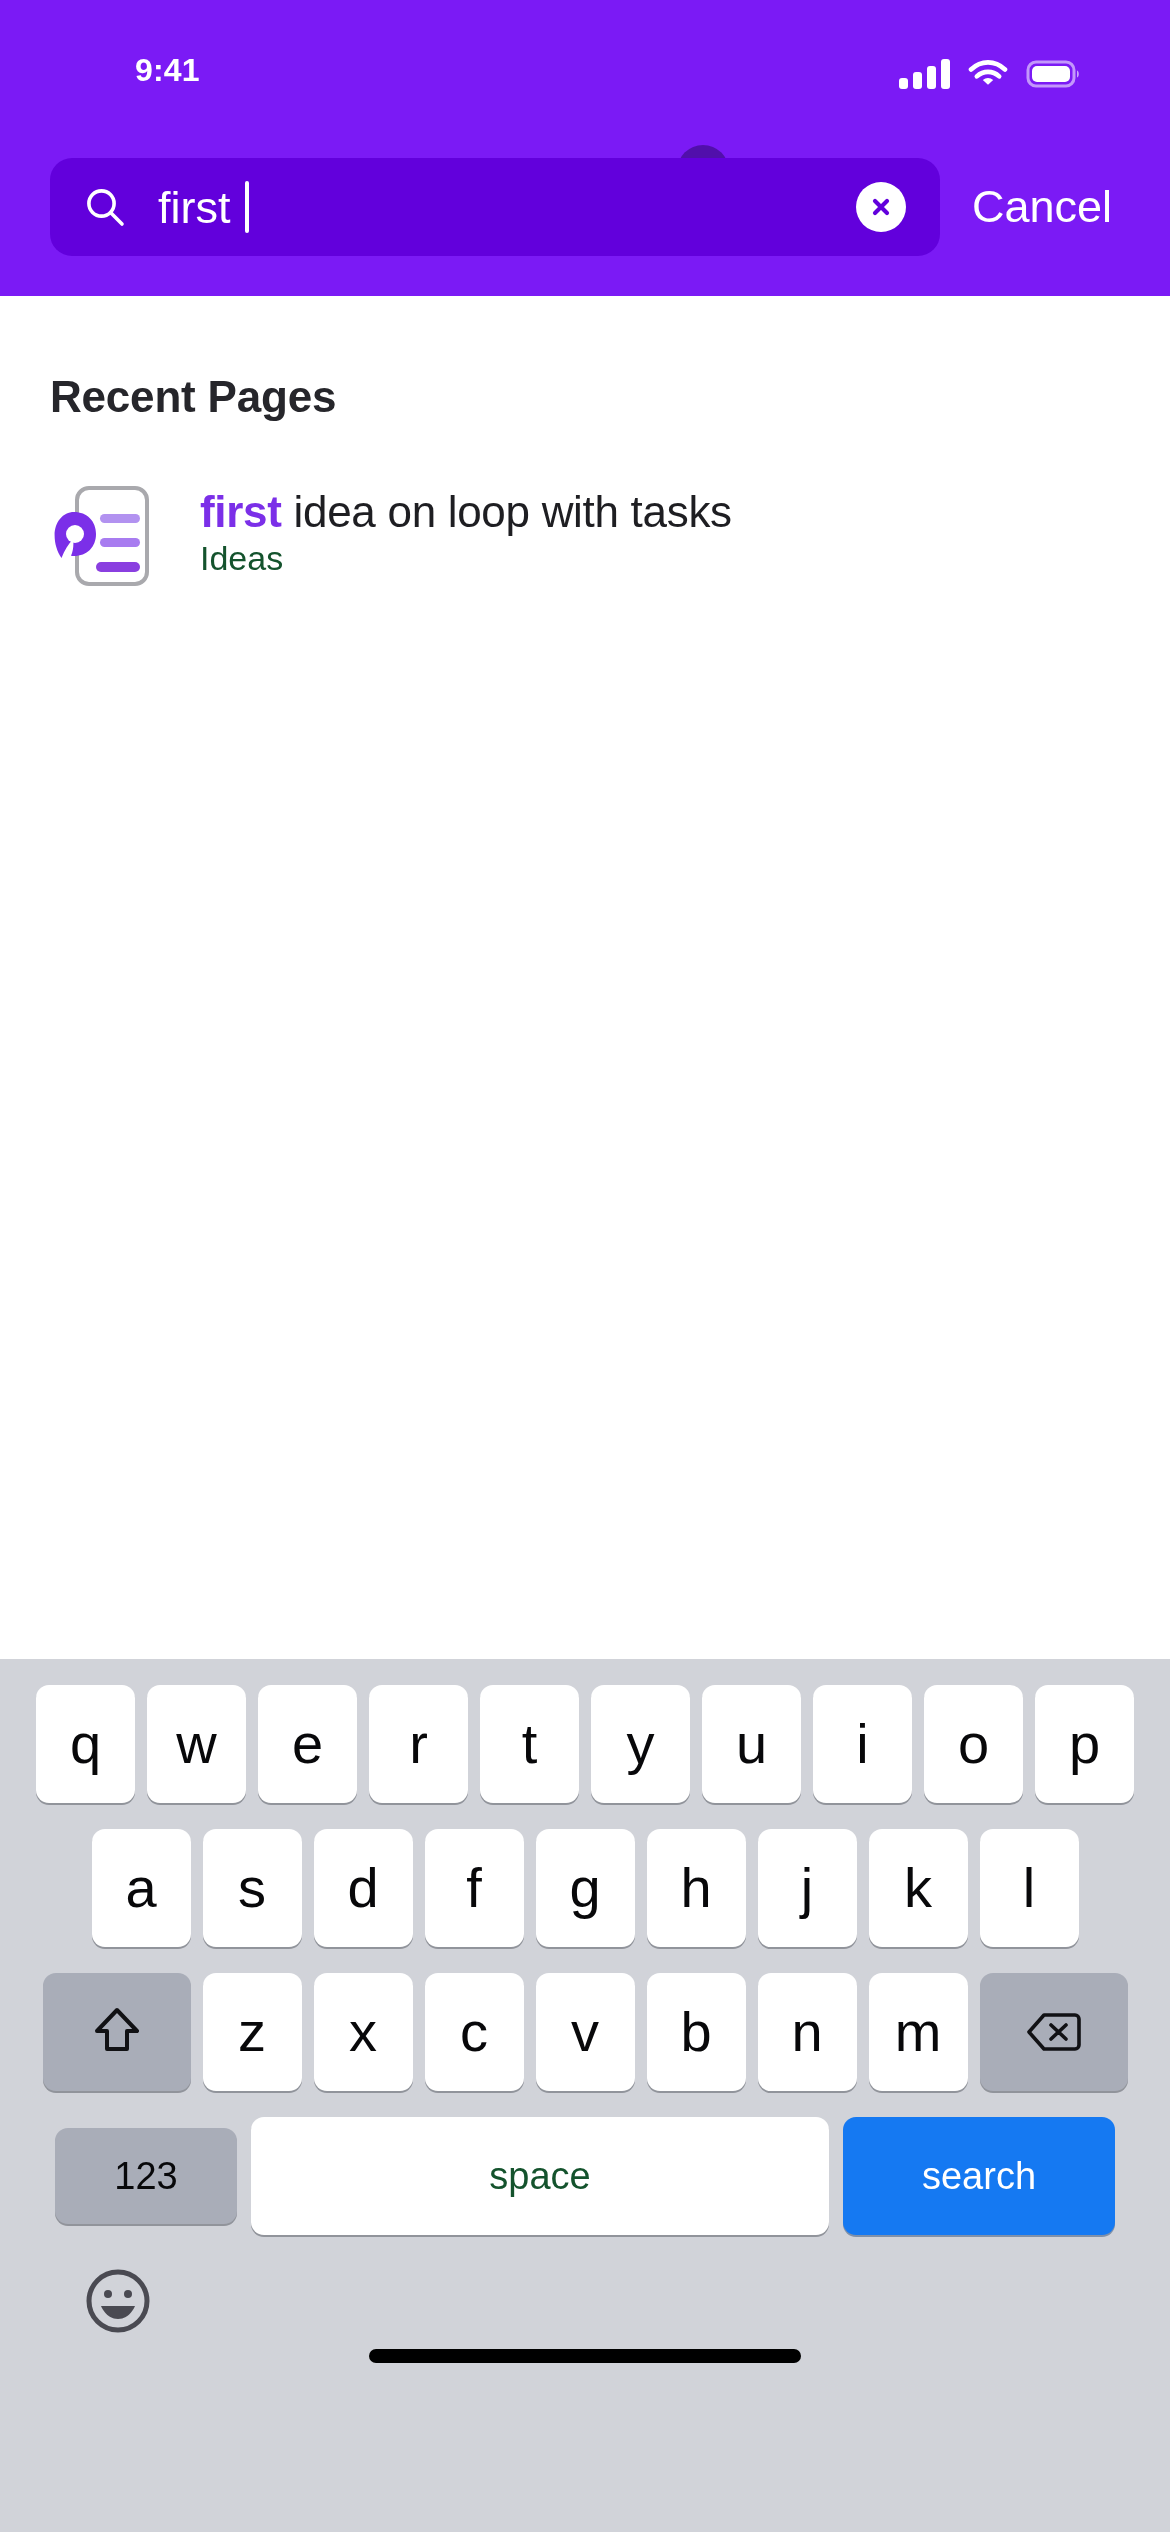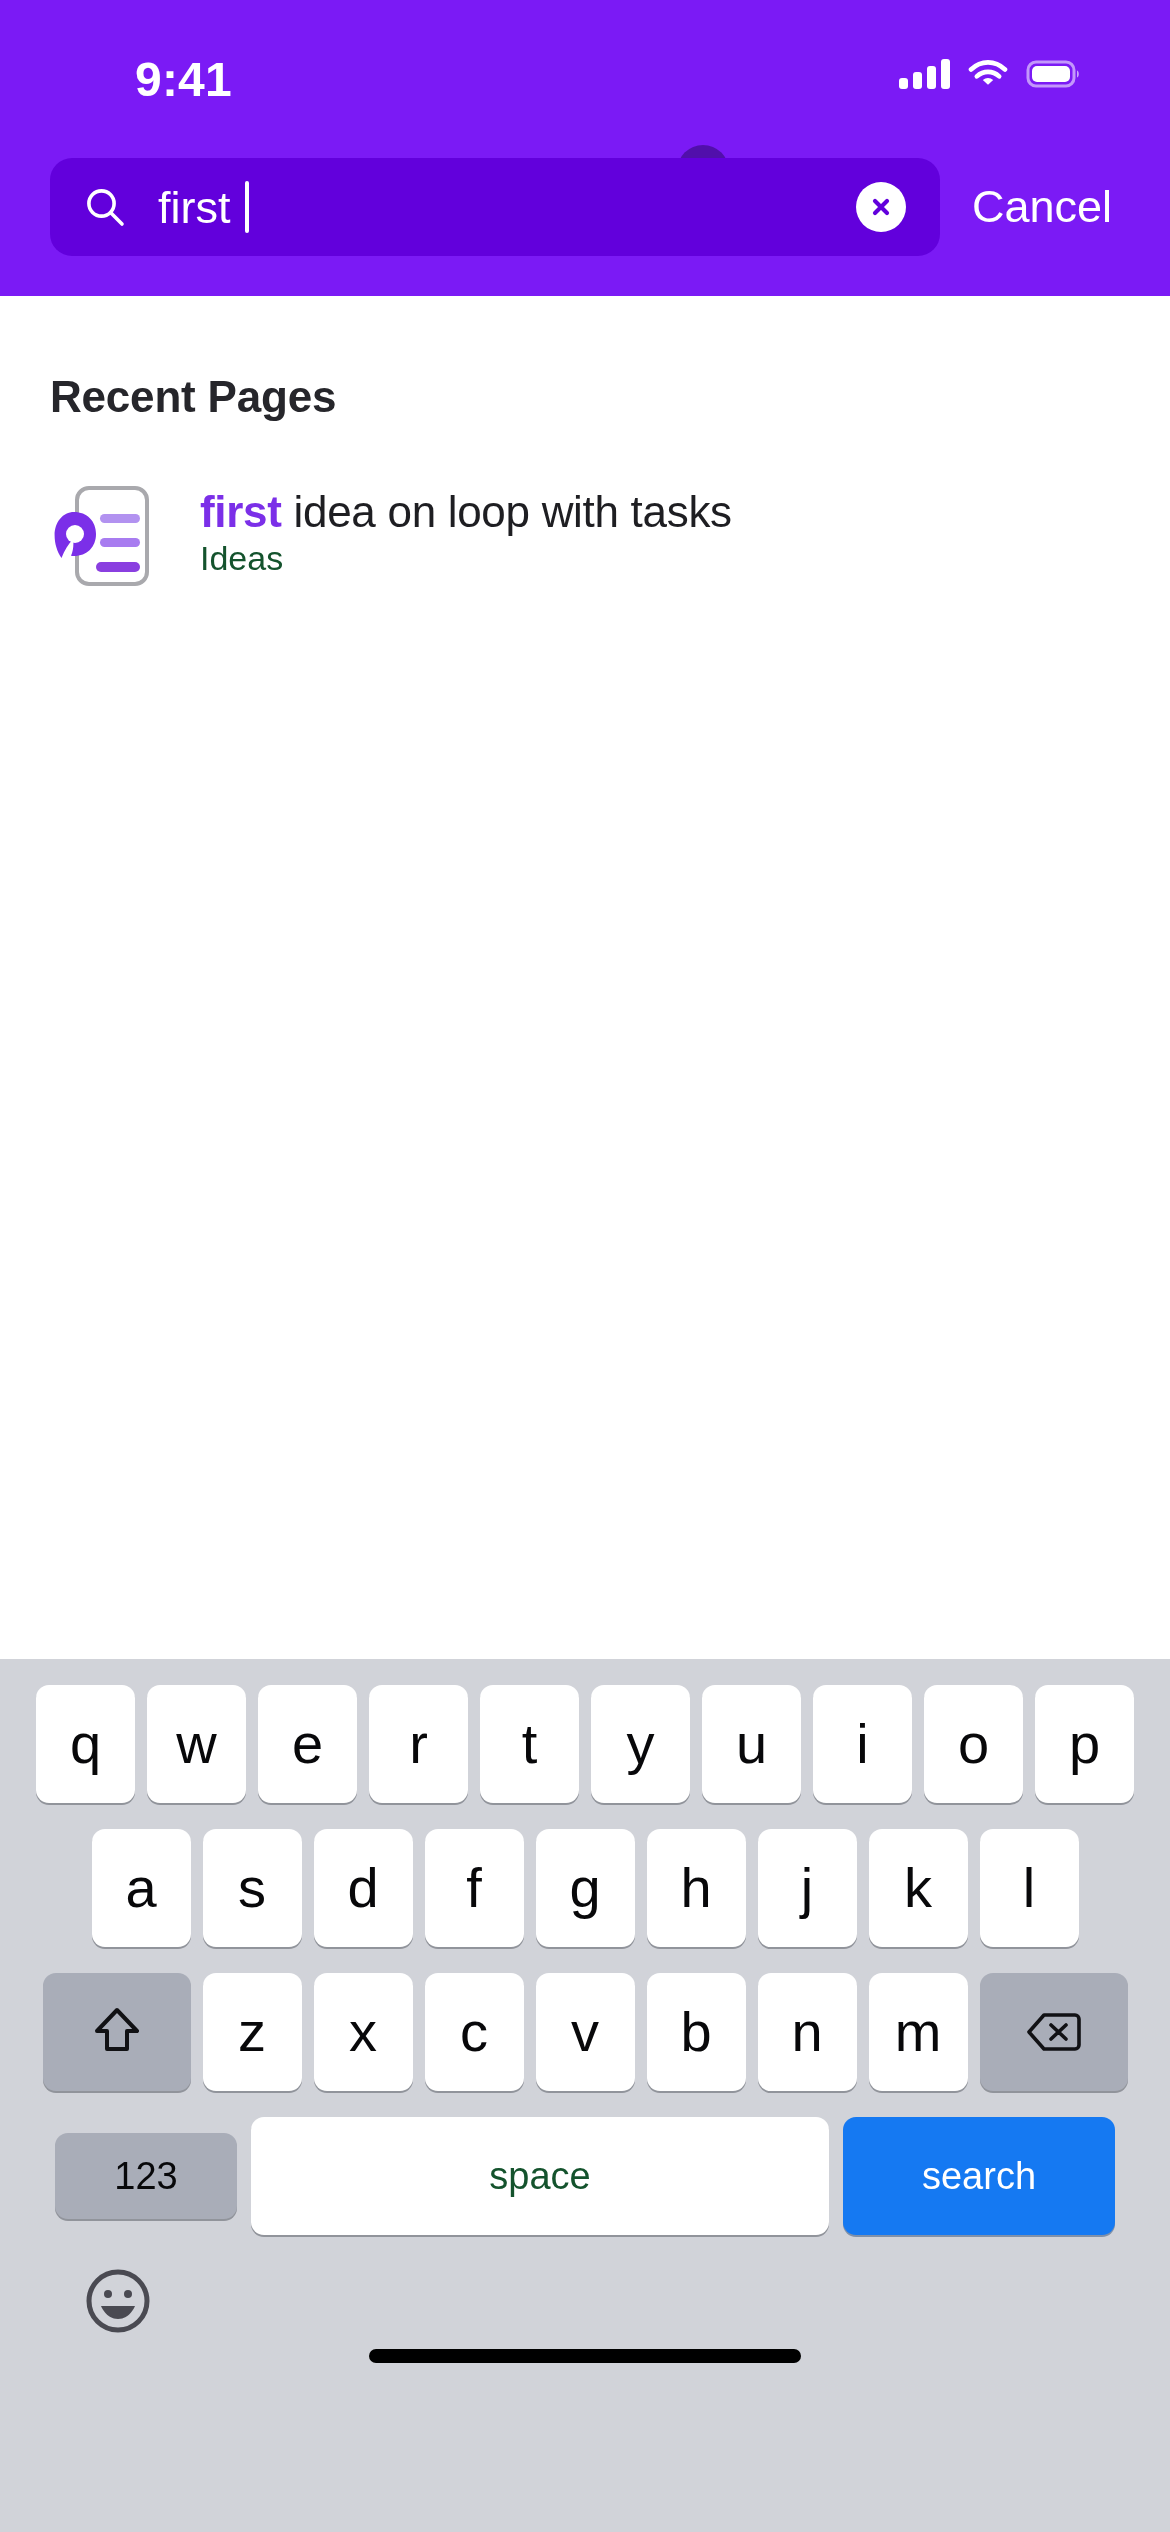--- a/index.html
+++ b/index.html
@@ -36,21 +36,21 @@
   .status-bar {
     position: absolute;
     top: 0; left: 0;
     width: 1170px;
     height: 140px;
   }
   .status-time {
     position: absolute;
     left: 135px;
     top: 52px;
-    font-size: 48px;
+    font-size: 32px;
     font-weight: 700;
     color: #ffffff;
     letter-spacing: 0.2px;
     text-align: center;
   }
   .status-icons {
     position: absolute;
     right: 88px;
     top: 54px;
     display: flex;
@@ -260,21 +260,21 @@
     height: 118px;
     margin: 0 6px;
   }
   .key.shift { margin-left: 12px; }
   .key.backspace { margin-right: 12px; }
   .key.shift svg, .key.backspace svg { width: 62px; height: 62px; display: block; }
 
   .key.numkey {
     background: #A9ADB8;
     width: 182px;
-    height: 86px;
+    height: 96px;
     margin-left: 12px;
     margin-right: 14px;
     font-size: 38px;
     color: #08080A;
   }
   .key.space {
     width: 578px;
     height: 118px;
     font-size: 38px;
     color: #14532d;

